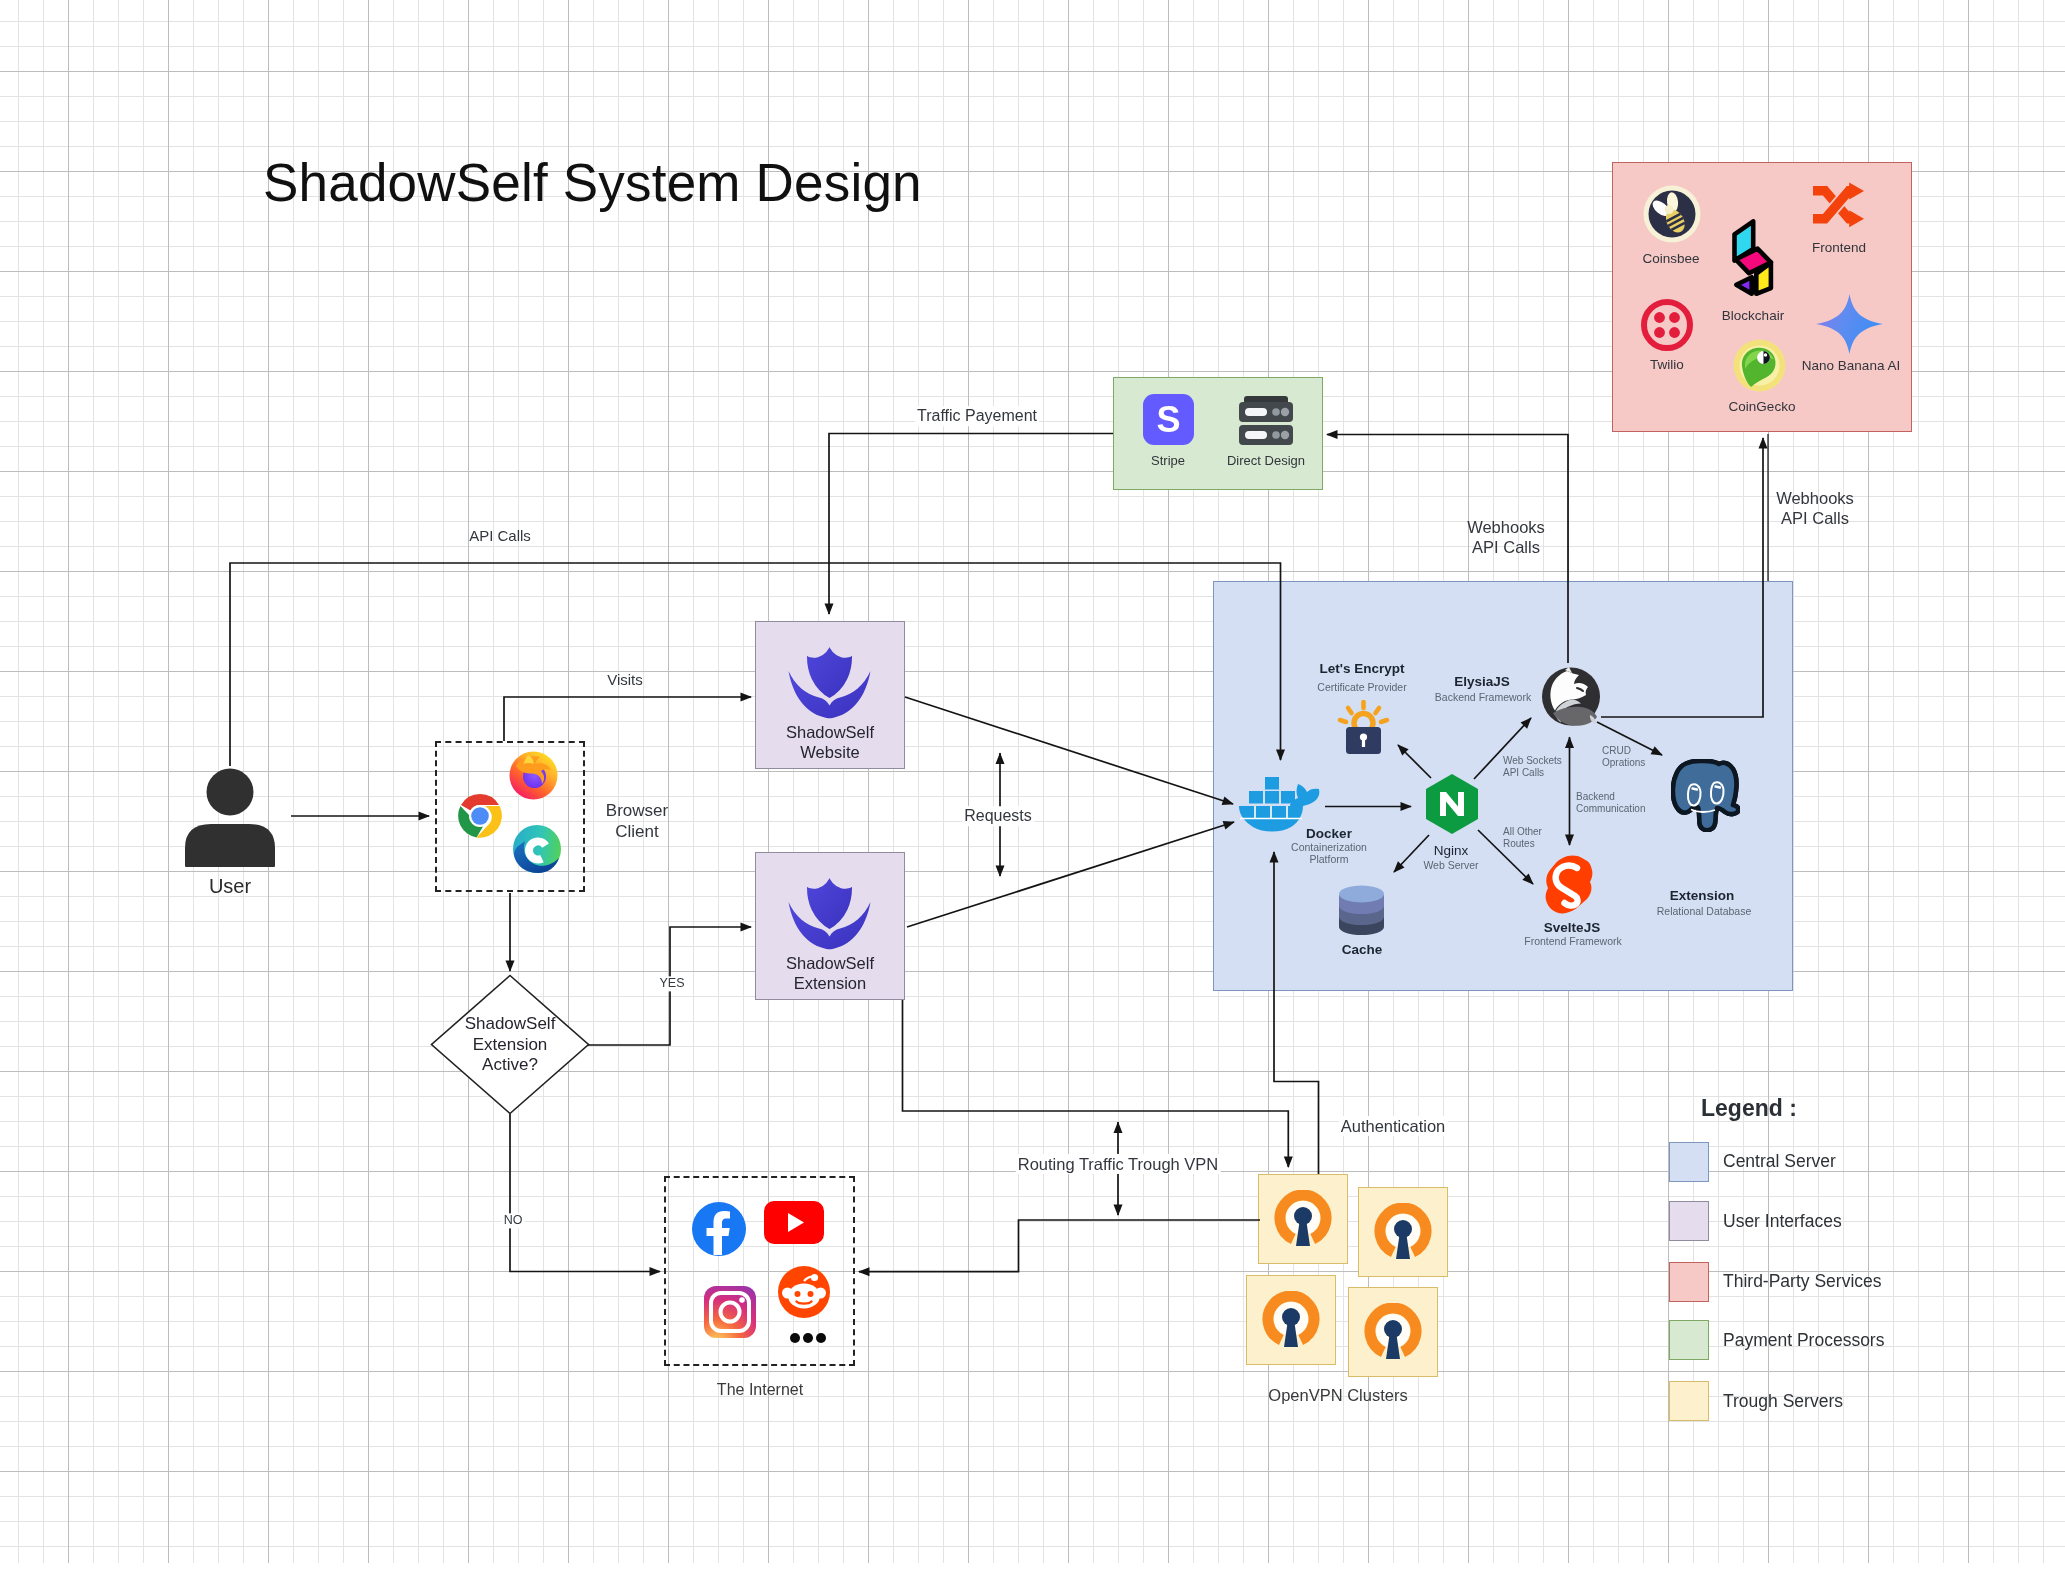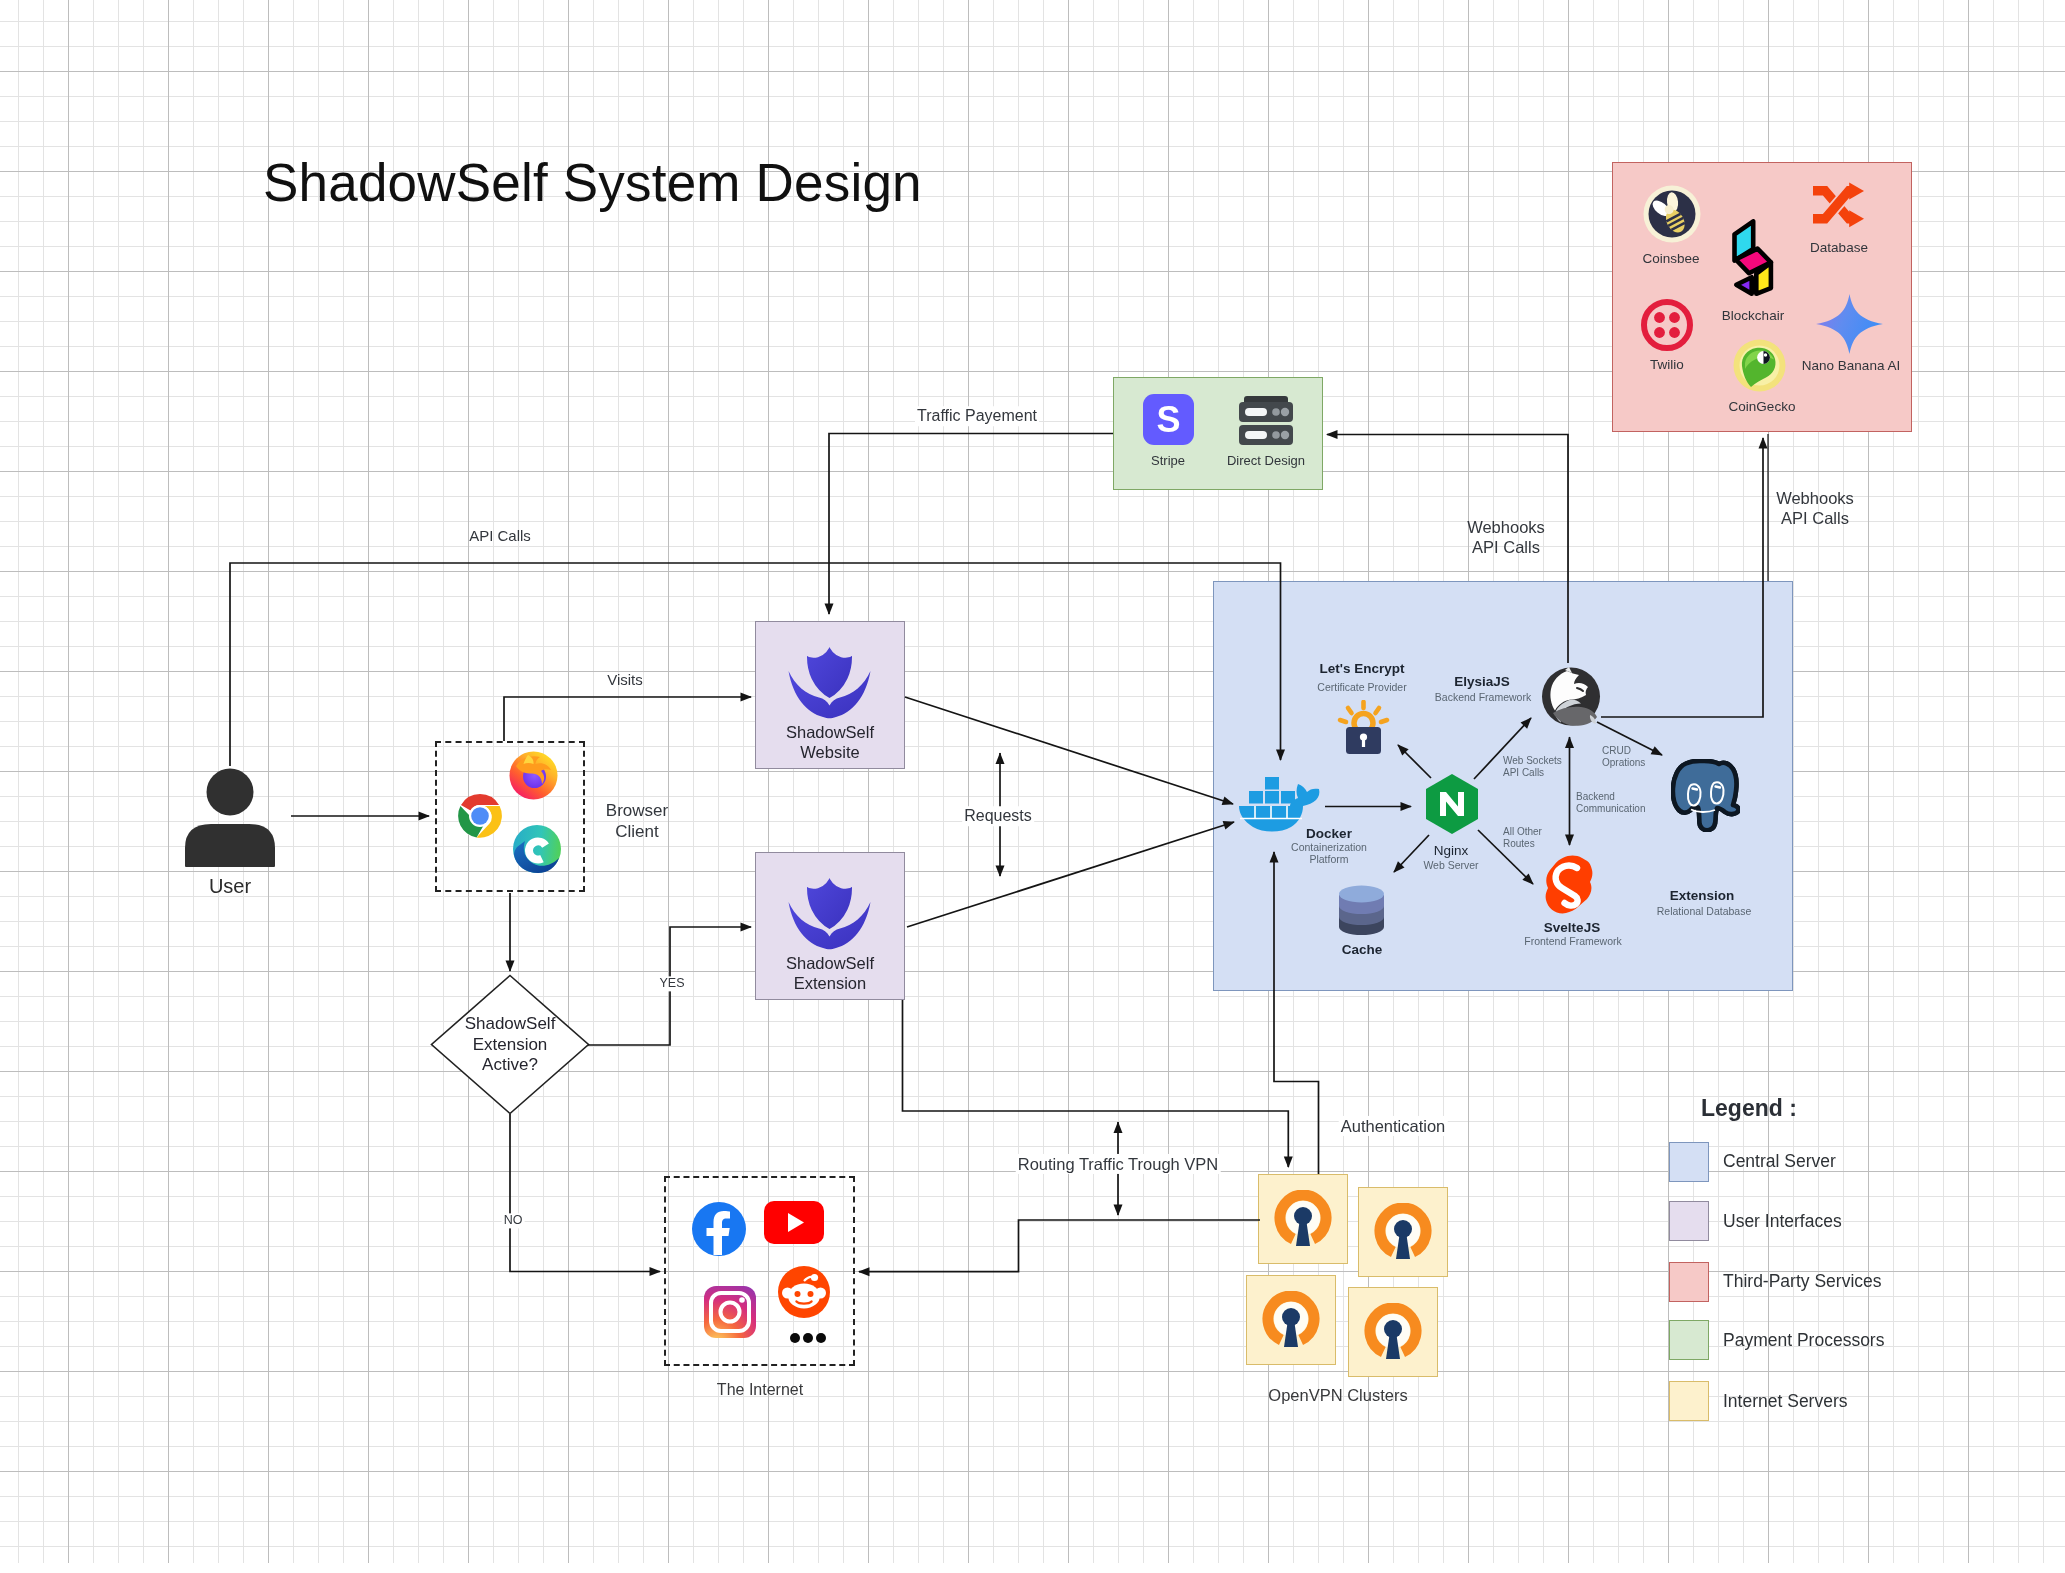--- a/index.html
+++ b/index.html
@@ -121,21 +121,21 @@
 
 <div class="lbl" style="left:230px;top:886px;font-size:20px;color:#2b2b2b">User</div>
 <div class="lbl" style="left:637px;top:822px;font-size:17px">Browser<br>Client</div>
 <div class="lbl" style="left:830px;top:742px;font-size:16.5px;color:#25252e">ShadowSelf<br>Website</div>
 <div class="lbl" style="left:830px;top:973px;font-size:16.5px;color:#25252e">ShadowSelf<br>Extension</div>
 <div class="lbl" style="left:510px;top:1045px;font-size:17px;color:#25252e">ShadowSelf<br>Extension<br>Active?</div>
 <div class="lbl" style="left:760px;top:1390px;font-size:16px;color:#38393b">The Internet</div>
 <div class="lbl" style="left:1338px;top:1395px;font-size:16.5px;color:#38393b">OpenVPN Clusters</div>
 
 <div class="lbl" style="left:1671px;top:259px;font-size:13.5px;color:#31353b">Coinsbee</div>
-<div class="lbl" style="left:1839px;top:248px;font-size:13.5px;color:#31353b">Database</div>
+<div class="lbl" style="left:1839px;top:248px;font-size:13.5px;color:#31353b">Frontend</div>
 <div class="lbl" style="left:1753px;top:316px;font-size:13.5px;color:#31353b">Blockchair</div>
 <div class="lbl" style="left:1667px;top:365px;font-size:13.5px;color:#31353b">Twilio</div>
 <div class="lbl" style="left:1851px;top:366px;font-size:13.5px;color:#31353b">Nano Banana AI</div>
 <div class="lbl" style="left:1762px;top:407px;font-size:13.5px;color:#31353b">CoinGecko</div>
 
 <div class="lbl" style="left:1168px;top:461px;font-size:13px;color:#31353b">Stripe</div>
 <div class="lbl" style="left:1266px;top:461px;font-size:13px;color:#31353b">Direct Design</div>
 
 <div class="lbl" style="left:1362px;top:669px;font-size:13.5px;font-weight:bold;color:#1c2430">Let's Encrypt</div>
 <div class="lbl" style="left:1362px;top:687px;font-size:10.5px;color:#5a6672">Certificate Provider</div>
@@ -154,21 +154,21 @@
 <div class="abs" style="left:1701px;top:1095px;font-size:23px;font-weight:bold;color:#2b2f36">Legend :</div>
 <div class="box" style="left:1669px;top:1142px;width:40px;height:40px;background:#d4dff4;border:1.4px solid #7e96bd"></div>
 <div class="box" style="left:1669px;top:1201px;width:40px;height:40px;background:#e5ddee;border:1.4px solid #918b9e"></div>
 <div class="box" style="left:1669px;top:1262px;width:40px;height:40px;background:#f6c9c7;border:1.4px solid #c26360"></div>
 <div class="box" style="left:1669px;top:1320px;width:40px;height:40px;background:#d7e9d1;border:1.4px solid #7fa865"></div>
 <div class="box" style="left:1669px;top:1381px;width:40px;height:40px;background:#fdf1cd;border:1.4px solid #d9bc6a"></div>
 <div class="abs" style="left:1723px;top:1151px;font-size:17.5px;color:#2e3236">Central Server</div>
 <div class="abs" style="left:1723px;top:1211px;font-size:17.5px;color:#2e3236">User Interfaces</div>
 <div class="abs" style="left:1723px;top:1271px;font-size:17.5px;color:#2e3236">Third-Party Services</div>
 <div class="abs" style="left:1723px;top:1330px;font-size:17.5px;color:#2e3236">Payment Processors</div>
-<div class="abs" style="left:1723px;top:1391px;font-size:17.5px;color:#2e3236">Internet Servers</div>
+<div class="abs" style="left:1723px;top:1391px;font-size:17.5px;color:#2e3236">Trough Servers</div>
 
 <svg class="abs" style="left:184px;top:768px" width="92" height="99" viewBox="0 0 92 99">
 <circle cx="46" cy="24" r="23.5" fill="#303030"></circle>
 <path d="M1,98 L1,80 Q1,56 27,56 L65,56 Q91,56 91,80 L91,98 Q91,99 90,99 L2,99 Q1,99 1,98 Z" fill="#303030"></path>
 </svg>
 
 <svg class="abs" style="left:509px;top:751px" width="49" height="49" viewBox="0 0 49 49">
 <defs>
 <linearGradient id="fxg" x1="0.85" y1="0.05" x2="0.15" y2="0.95">
 <stop offset="0" stop-color="#ffe226"></stop>

